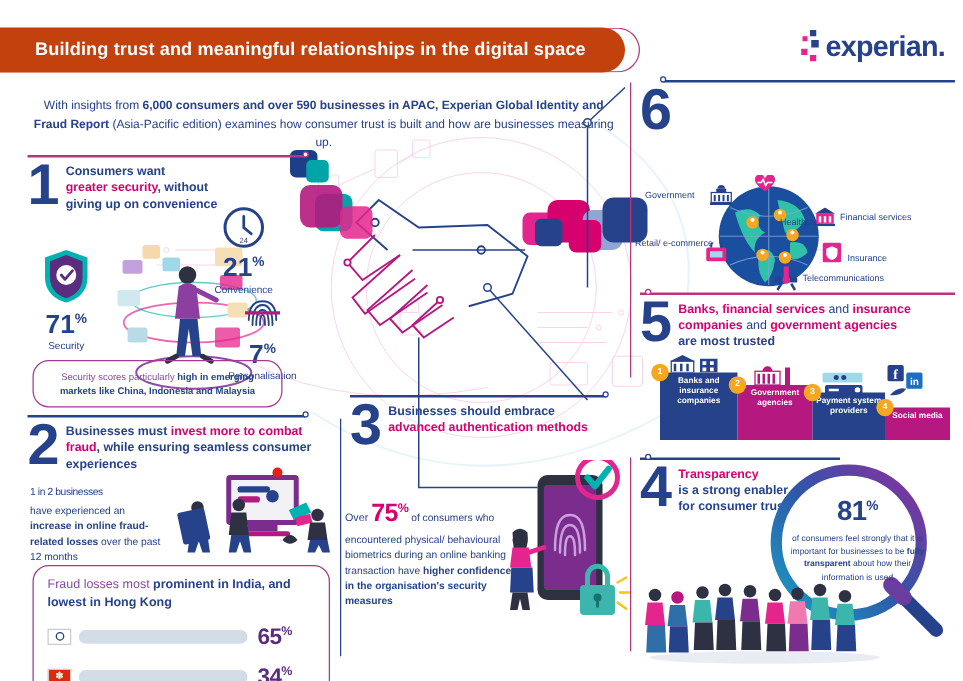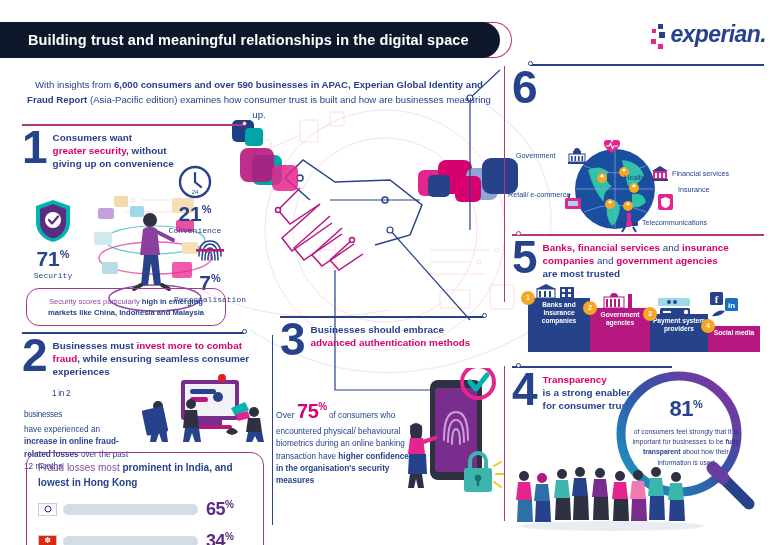--- a/index.html
+++ b/index.html
@@ -12,33 +12,33 @@
     color:#26428b;
   }
   #page { position:absolute; inset:0; width:770px; height:545px; }
 
   
   .bg-svg { position:absolute; left:0; top:0; width:770px; height:545px; pointer-events:none; }
 
   
   .header-bar {
     position:absolute; left:0; top:22px; width:500px; height:36px;
-    background:#0f172a; border-radius:0 18px 18px 0;
+    background:#c2410c; border-radius:0 18px 18px 0;
     display:flex; align-items:center;
   }
   .header-bar-outline {
     position:absolute; left:0; top:22px; width:512px; height:36px;
     border:1.2px solid #b5367a; border-left:none;
     border-radius:0 18px 18px 0; background:transparent;
   }
   .header-title {
     color:#ffffff; font-size:14.5px; font-weight:bold; padding-left:28px;
     letter-spacing:.1px; white-space:nowrap;
   }
-  .logo { position:absolute; right:4px; top:24px; display:flex; align-items:flex-start;font-style:italic; }
+  .logo { position:absolute; right:14px; top:24px; display:flex; align-items:center; }
   .logo-dots { position:relative; width:18px; height:26px; margin-right:1px; }
   .logo-dots i { position:absolute; display:block; }
   .d1 { width:5px;height:5px;background:#26428b;left:7px;top:0; }
   .d2 { width:4px;height:4px;background:#e5258e;left:1px;top:5px; }
   .d3 { width:6px;height:6px;background:#26428b;left:8px;top:8px; }
   .d4 { width:5px;height:5px;background:#e5258e;left:0px;top:15px; }
   .d5 { width:5px;height:5px;background:#e5258e;left:7px;top:20px; }
   .logo-word { font-size:23px; font-weight:bold; color:#26428b; letter-spacing:-.6px; line-height:.9; }
 
   
@@ -60,39 +60,39 @@
 
   
   #sec1 { position:absolute; left:22px; top:130px; width:240px; }
   .rule-top { position:absolute; left:22px; top:124px; width:222px; height:1.6px; background:#b5367a; }
   .rule-dot { position:absolute; width:5px;height:5px;border:1.4px solid #b5367a;border-radius:50%;background:#fff; }
 
   .stat-shield { position:absolute; left:24px; top:198px; width:58px; text-align:center; }
   .shield-ico { width:40px;height:46px;margin:0 auto; }
   .big-pct { font-size:21px; font-weight:bold; color:#26428b; line-height:1; }
   .big-pct sup { font-size:11px; font-weight:bold; }
-  .pct-lbl { font-size:8px; color:#26428b; margin-top:2px;font-family:Liberation Mono, monospace; }
+  .pct-lbl { font-size:8px; color:#26428b; margin-top:2px; }
 
   .stat-clock { position:absolute; left:152px; top:165px; width:86px; text-align:center; }
   .stat-finger { position:absolute; left:162px; top:236px; width:96px; text-align:center; }
 
   .callout {
     position:absolute; border:1.3px solid #a23a91; border-radius:13px;
     font-size:7.6px; line-height:1.45; color:#8a4aa0; text-align:center;
     padding:7px 10px;
   }
   #callout1 { left:26px; top:288px; width:200px; }
   #callout1 b { color:#26428b; }
 
   
   #sec2 { position:absolute; left:22px; top:338px; width:250px; }
   .rule2 { position:absolute; left:22px; top:332px; width:222px; height:1.6px; background:#26428b; }
   .stat-1in2 { position:absolute; left:24px; top:380px; width:108px; }
   .oneintwo { font-size:18px; font-weight:bold; color:#26428b; letter-spacing:-.3px; }
-  .oneintwo span { font-size:8.2px; font-weight:normal;margin-left:28px; }
+  .oneintwo span { font-size:8.2px; font-weight:normal; }
   .s2-body { font-size:8.2px; line-height:1.5; color:#26428b; margin-top:2px; }
   .s2-body b { font-weight:bold; }
 
   #callout2 { left:26px; top:452px; width:238px; text-align:left; padding:8px 11px 9px; }
   #callout2 .c2t { font-size:10px; line-height:1.45; color:#8a4aa0; }
   #callout2 .c2t b { color:#26428b; }
   .bar-row { display:flex; align-items:center; margin-top:6px; }
   .flag { width:19px; height:13px; margin-right:6px; border:.5px solid #ccc; position:relative; overflow:hidden; flex:none; }
   .flag-in { background:linear-gradient(#ff9933 33%, #ffffff 33% 66%, #138808 66%); width:100%;height:100%; }
   .flag-in:after{content:"";position:absolute;left:50%;top:50%;width:5px;height:5px;border:1px solid #1b3a8f;border-radius:50%;transform:translate(-50%,-50%);}
@@ -469,21 +469,21 @@
           <rect x="11" y="7" width="2" height="5"></rect>
         </g>
         <rect x="0" y="13" width="16" height="2" fill="#26428b"></rect>
       </svg>
     <div class="sector-lbl" style="left:160px;top:29px;">Financial services</div>
 
     <svg style="position:absolute;left:146px;top:54px;width:15px;height:16px;" viewBox="0 0 15 16">
         <rect x="0" y="0" width="15" height="16" rx="2" fill="#e5258e"></rect>
         <path d="M7.5 3 L12 5 v4 c0 3 -2.5 4.5 -4.5 5 C5.5 13.5 3 12 3 9 V5z" fill="#fff"></path>
       </svg>
-    <div class="sector-lbl" style="left:166px;top:45px;">Insurance</div>
+    <div class="sector-lbl" style="left:166px;top:62px;">Insurance</div>
 
     <svg style="position:absolute;left:108px;top:73px;width:18px;height:20px;" viewBox="0 0 18 20">
         <rect x="7" y="0" width="4" height="9" fill="#e5258e"></rect>
         <rect x="0" y="9" width="18" height="4" rx="1" fill="#26428b"></rect>
         <circle cx="9" cy="11" r="3" fill="#e5258e"></circle>
         <path d="M5 14 l-3 5 M13 14 l3 5" stroke="#26428b" stroke-width="2"></path>
       </svg>
     <div class="sector-lbl" style="left:130px;top:78px;">Telecommunications</div>
 
     <svg style="position:absolute;left:52px;top:54px;width:18px;height:16px;" viewBox="0 0 18 16">

